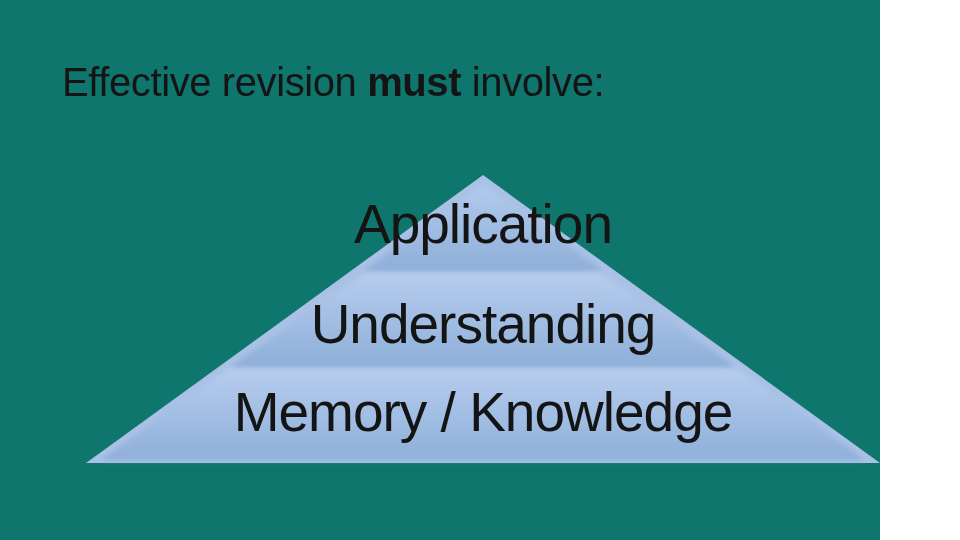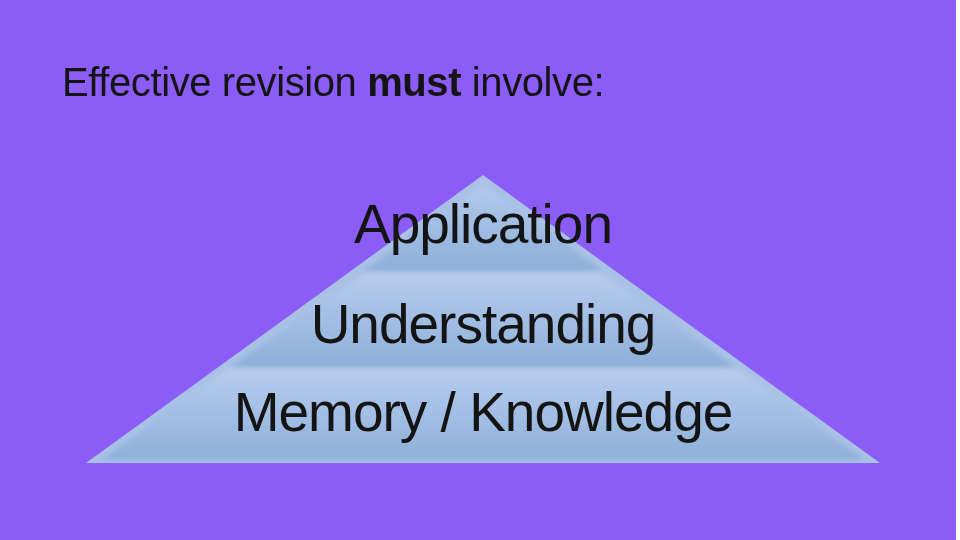--- a/index.html
+++ b/index.html
@@ -6,23 +6,23 @@
     margin: 0;
     padding: 0;
     width: 960px;
     height: 540px;
     background: #ffffff;
     overflow: hidden;
     font-family: "Liberation Sans", sans-serif;
   }
   .slide {
     position: relative;
-    width: 956px;
+    width: 880px;
     height: 540px;
-    background: #8b5cf6;
+    background: #0f766e;
   }
   .slide-title {
     position: absolute;
     left: 62px;
     top: 60px;
     font-size: 40px;
     line-height: 1.1;
     color: #141414;
     letter-spacing: -0.4px;
     white-space: pre;

